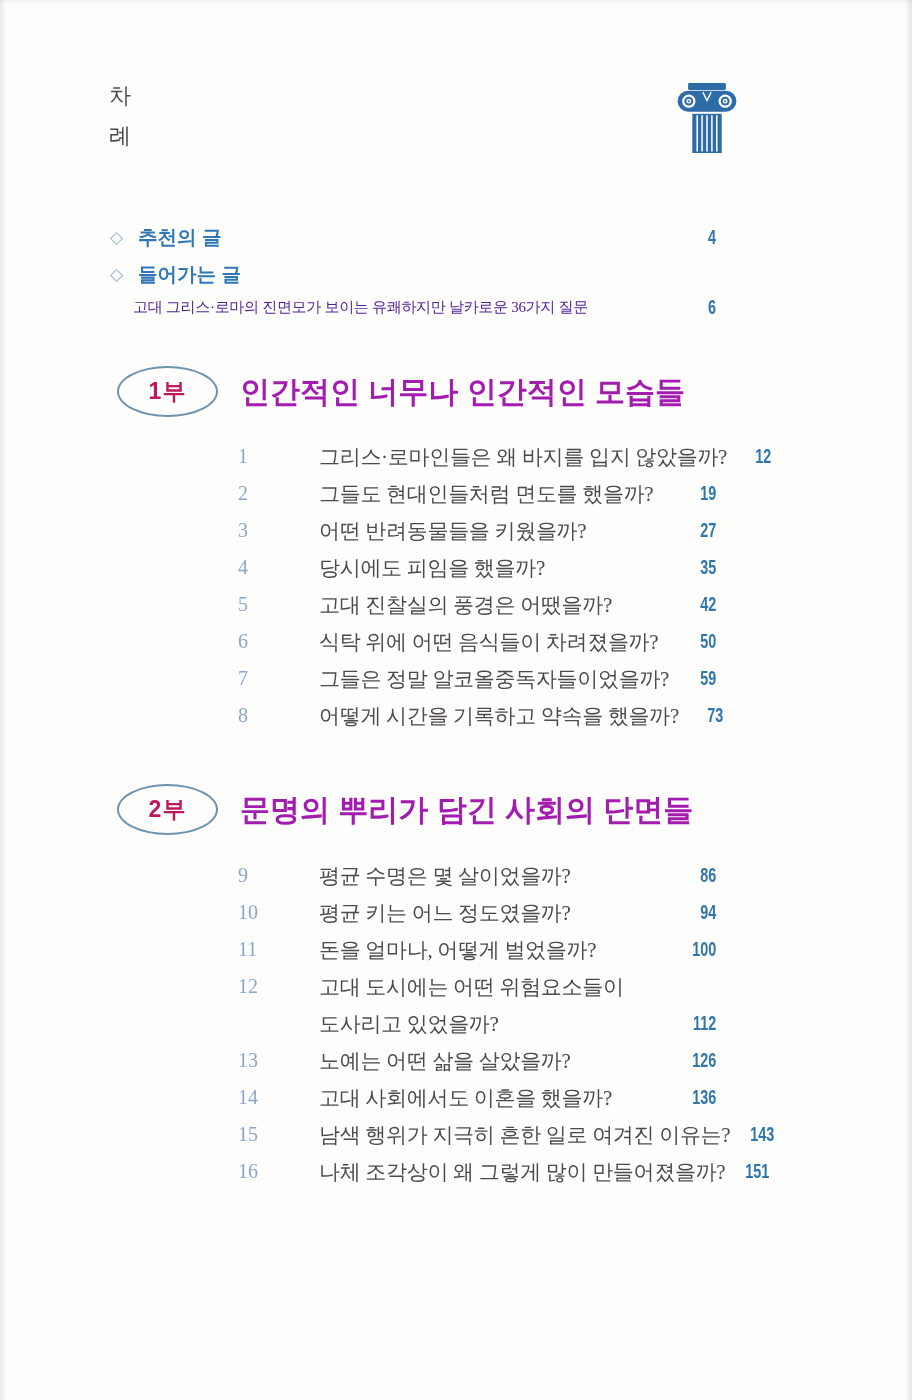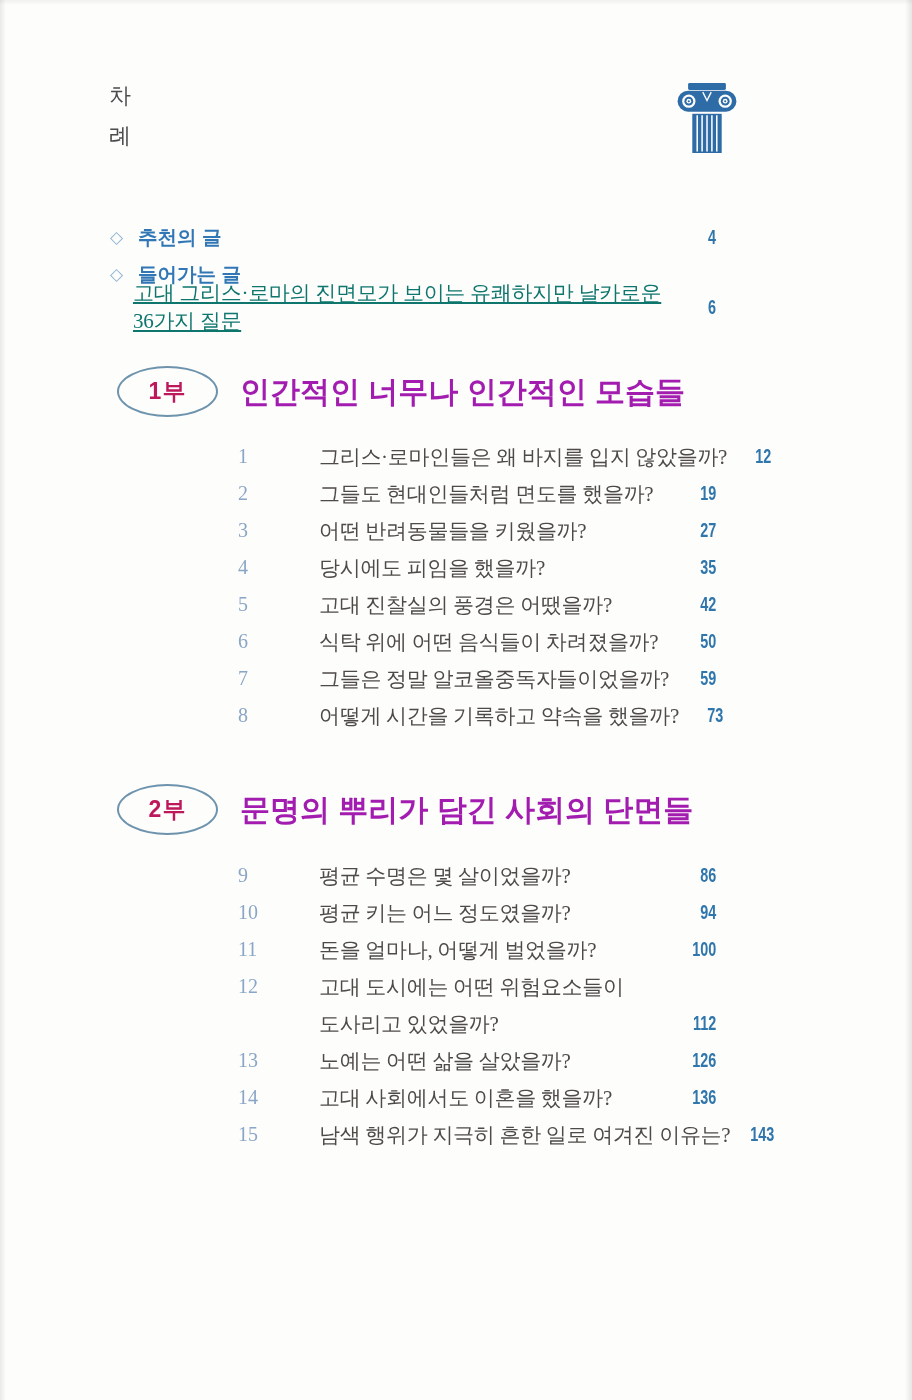--- a/index.html
+++ b/index.html
@@ -31,21 +31,21 @@
   .front-row{position:absolute;left:110px;width:606px;height:26px;
     display:flex;align-items:center;
     font-family:"Liberation Sans","DejaVu Sans",sans-serif;}
   .front-bullet{color:#8fb3d4;font-size:17px;width:28px;flex:0 0 28px;}
   .front-label{color:#3277b5;font-weight:bold;font-size:19.5px;flex:1;}
   .pagenum{color:#2f76ad;font-weight:bold;font-size:20px;
     font-family:"Liberation Sans","DejaVu Sans",sans-serif;
     width:44px;flex:0 0 44px;text-align:right;}
   .pagenum span{display:inline-block;transform:scaleX(0.72);transform-origin:right center;letter-spacing:0px;}
   .intro-row{position:absolute;left:110px;width:606px;height:28px;display:flex;align-items:center;}
-  .intro-text{color:#0f766e;font-size:21px;flex:1;padding-left:23px;letter-spacing:-0.3px;text-decoration:underline;}
+  .intro-text{color:#4c1d95;font-size:15px;flex:1;padding-left:23px;letter-spacing:-0.3px;}
 
   
   .part-badge{position:absolute;border:2px solid #6e93ad;border-radius:50%;
     display:flex;align-items:center;justify-content:center;
     width:97px;height:47px;left:117px;
     font-family:"Liberation Sans","DejaVu Sans",sans-serif;
     color:#be185d;font-weight:bold;font-size:23px;letter-spacing:1px;}
   .part-title{position:absolute;left:240px;
     font-family:"Liberation Sans","DejaVu Sans",sans-serif;
     color:#a21caf;font-weight:bold;font-size:30px;letter-spacing:0px;}
@@ -190,13 +190,18 @@
   <div class="ch-row" style="top:1084px">
     <span class="ch-num">14</span>
     <span class="ch-title">고대 사회에서도 이혼을 했을까?</span>
     <span class="pagenum"><span>136</span></span>
   </div>
   <div class="ch-row" style="top:1121px">
     <span class="ch-num">15</span>
     <span class="ch-title">남색 행위가 지극히 흔한 일로 여겨진 이유는?</span>
     <span class="pagenum"><span>143</span></span>
   </div>
+  <div class="ch-row" style="top:1158px">
+    <span class="ch-num">16</span>
+    <span class="ch-title">나체 조각상이 왜 그렇게 많이 만들어졌을까?</span>
+    <span class="pagenum"><span>151</span></span>
+  </div>
 </div>
 
 </body></html>

